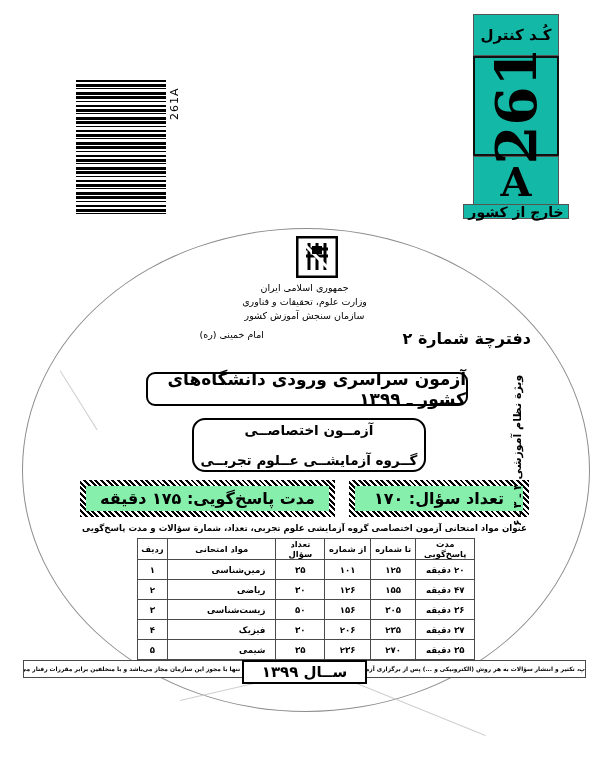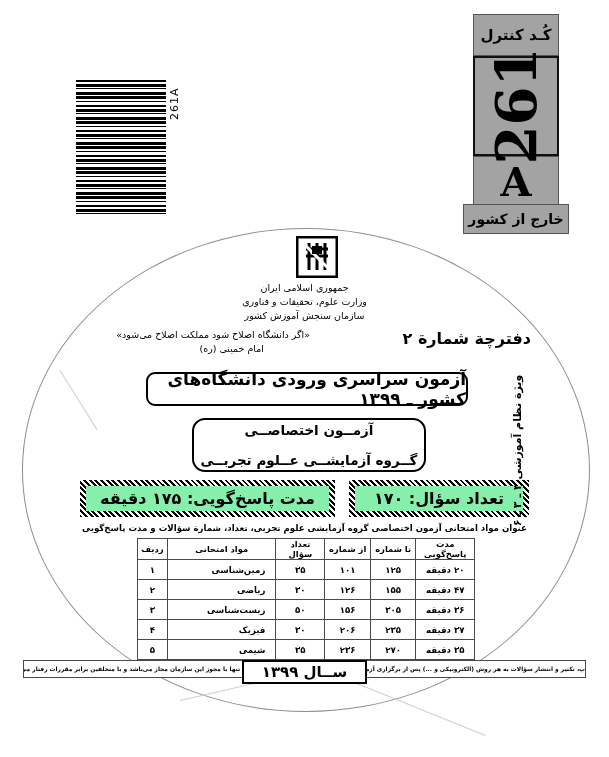--- a/index.html
+++ b/index.html
@@ -6,35 +6,35 @@
   body{
     width:609px;height:757px;position:relative;overflow:hidden;
     font-family:"DejaVu Sans","Liberation Sans",sans-serif;
     color:#000;
     direction:rtl;
   }
   .page{position:absolute;inset:0;background:#fff;}
 
   
   .code-stack{position:absolute;top:14px;right:50px;width:86px;}
-  .box{border:1px solid #555;background:#a3a3a3;box-sizing:border-box;
+  .box{border:1px solid #555;background:#14b8a6;box-sizing:border-box;
        display:flex;align-items:center;justify-content:center;text-align:center;}
   .code-label{height:42px;font-size:15px;font-weight:bold;letter-spacing:.5px;}
   .code-num{height:100px;position:relative;border-width:2px;border-color:#111;}
   .code-num span{
      font-family:"DejaVu Serif","Liberation Serif",serif;
      font-weight:bold;font-size:56px;line-height:1;
      transform:rotate(-90deg);white-space:nowrap;display:block;
   }
   .code-series{height:52px;}
   .code-series span{
      font-family:"DejaVu Serif","Liberation Serif",serif;
      font-weight:bold;font-size:40px;line-height:1;
   }
-  .outside{position:absolute;top:204px;right:40px;width:106px;height:30px;
+  .outside{position:absolute;top:204px;right:40px;width:106px;height:15px;
            font-size:14px;font-weight:bold;}
 
   
   .barcode-wrap{position:absolute;top:80px;left:76px;width:112px;height:135px;}
   .barcode{position:absolute;left:0;top:0;width:90px;height:135px;
       background-image:repeating-linear-gradient(to bottom,
         #000 0 2px, #fff 2px 4px, #000 4px 7px, #fff 7px 8px,
         #000 8px 9px, #fff 9px 12px, #000 12px 15px, #fff 15px 16px,
         #000 16px 19px, #fff 19px 21px, #000 21px 22px, #fff 22px 25px);
   }
@@ -155,21 +155,20 @@
     </svg>
   </div>
 
   <div class="ministry">
     <div>جمهوری اسلامی ایران</div>
     <div>وزارت علوم، تحقیقات و فناوری</div>
     <div>سازمان سنجش آموزش کشور</div>
   </div>
 
   <div class="quote">
-    <div>«اگر دانشگاه اصلاح شود مملکت اصلاح می‌شود»</div>
     <div class="src">امام خمینی (ره)</div>
   </div>
 
   <div class="booklet">دفترچة شمارة ۲</div>
 
   <div class="main-title">آزمون سراسری ورودی دانشگاه‌های کشور ـ ۱۳۹۹</div>
 
   <div class="exam-type">
     <div>آزمــون اختصاصــی</div>
     <div>گــروه آزمایشــی عــلوم تجربــی</div>

